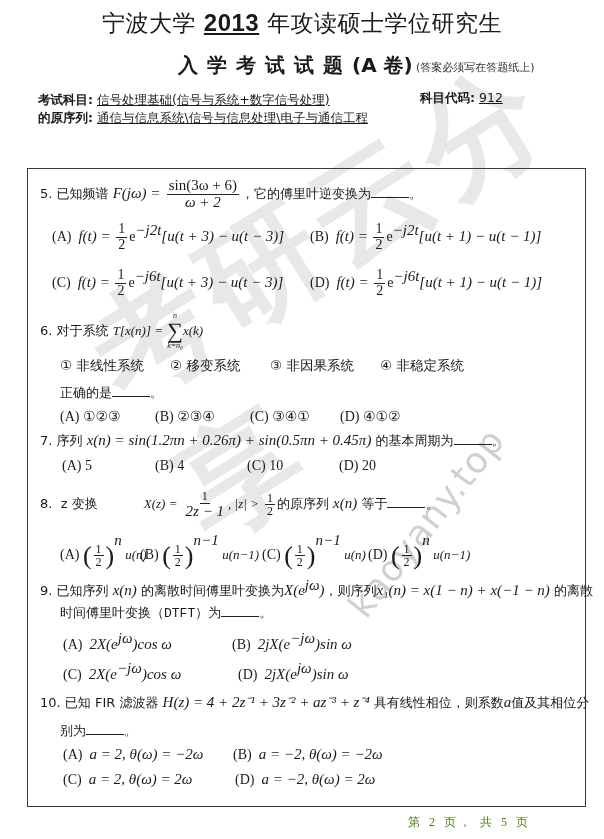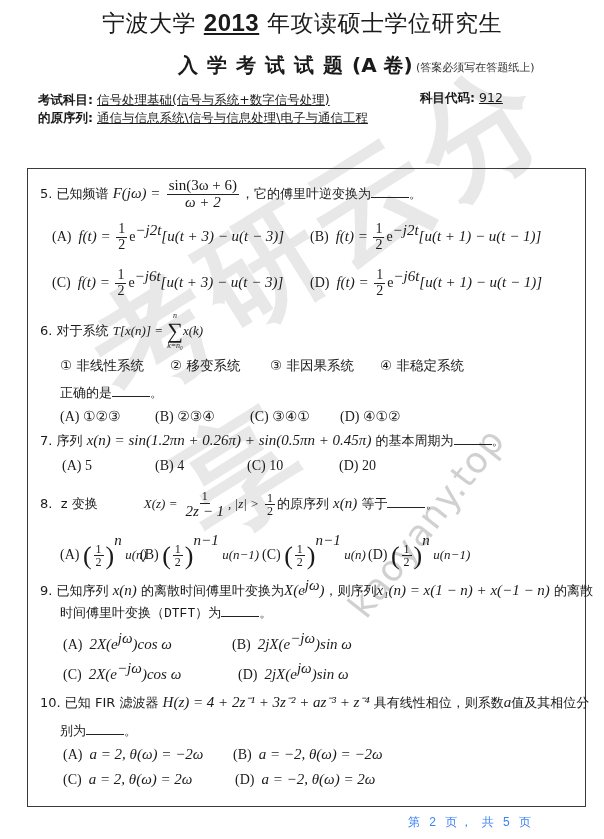--- a/index.html
+++ b/index.html
@@ -26,21 +26,21 @@
     .opt { font-family: "Liberation Serif", serif; font-size: 14px; }
     .frac { display: inline-flex; flex-direction: column; align-items: center; vertical-align: middle; line-height: 1.05; margin: 0 2px; }
     .frac .num { border-bottom: 1px solid #222; padding: 0 2px; }
     .frac .den { padding: 0 2px; }
     .blank { display: inline-block; width: 38px; border-bottom: 1px solid #222; height: 12px; vertical-align: baseline; }
     sup { font-size: 9px; }
     .paren { font-size: 26px; font-family: "Liberation Serif", serif; vertical-align: middle; font-weight: lighter; }
     .sum { display: inline-flex; flex-direction: column; align-items: center; vertical-align: middle; line-height: 1; }
     .sum .s { font-size: 22px; }
     .sum .lim { font-size: 8px; font-style: italic; font-family: "Liberation Serif", serif; }
-    .footer { left: 408px; top: 814px; font-size: 12px; font-family: Liberation Sans, sans-serif; letter-spacing: 3px; color: #3b82f6; }
+    .footer { left: 408px; top: 814px; font-size: 12px; font-family: Liberation Serif, serif; letter-spacing: 3px; color: #4d7c0f; }
     .wm { position: absolute; color: rgba(150,150,150,0.22); font-family: "DejaVu Sans", sans-serif; pointer-events: none; }
     .wm-cn { left: 60px; top: 300px; font-size: 120px; transform: rotate(-32deg); transform-origin: left top; letter-spacing: 8px; font-weight: bold; }
     .wm-url { left: 340px; top: 600px; font-size: 36px; transform: rotate(-52deg); transform-origin: left top; color: rgba(120,120,120,0.35); letter-spacing: 1px; }
   </style>
 </head>
 <body>
 
 <div class="wm wm-cn">考研云分享</div>
 <div class="wm wm-url">kaoyany.top</div>
 

